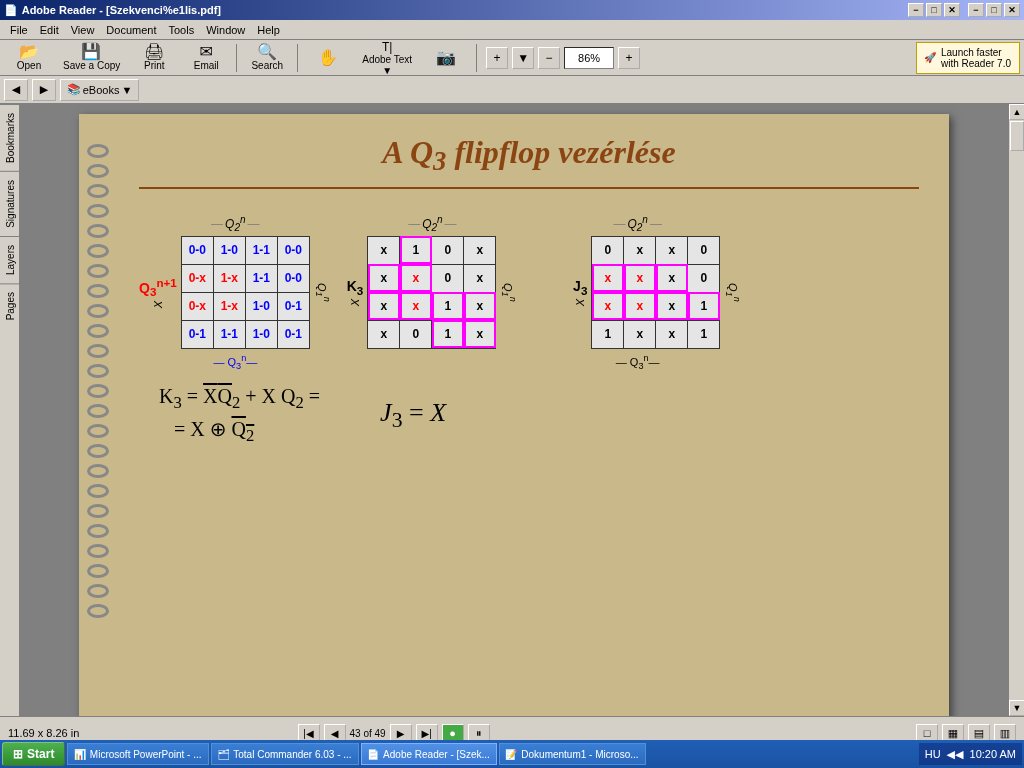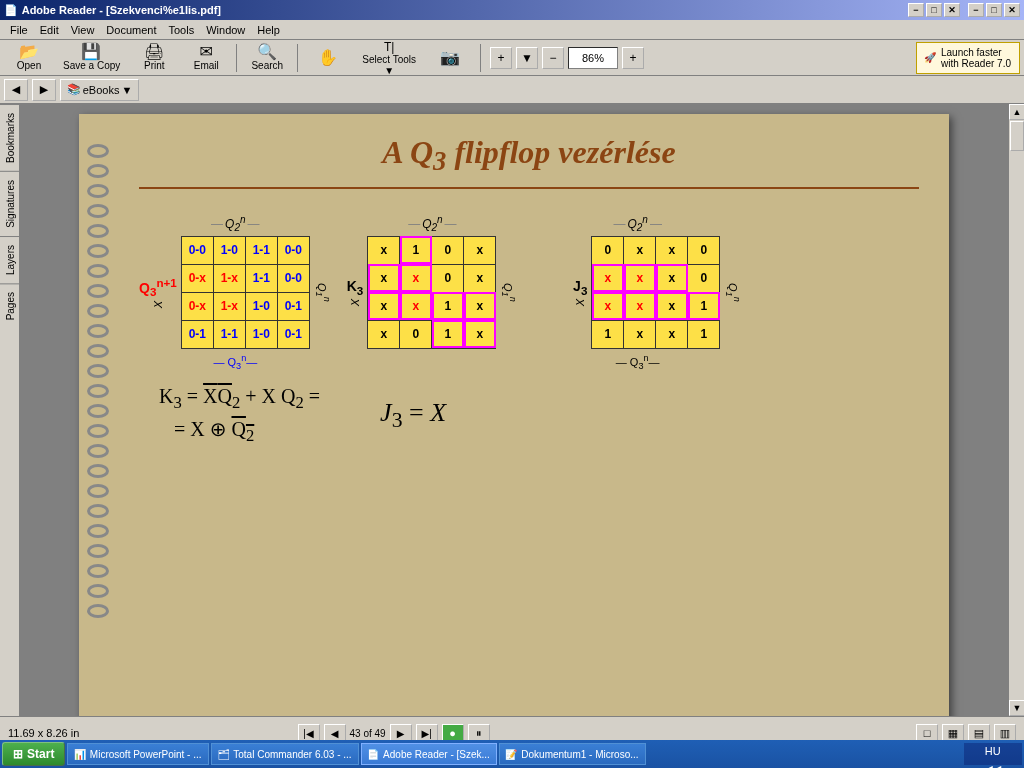--- a/index.html
+++ b/index.html
@@ -187,21 +187,21 @@
     .kmap-grid {
       border-collapse: collapse;
     }
     .kmap-grid td {
       width: 32px;
       height: 28px;
       border: 1px solid #333;
       text-align: center;
       font-size: 12px;
       font-weight: bold;
-      background: #fde047;
+      background: #e5e5e5;
     }
 
     .cell-blue { color: blue; }
     .cell-red { color: red; }
 
     .text-section {
       font-size: 13px;
       margin-top: 8px;
       font-family: Arial, sans-serif;
     }
@@ -304,21 +304,20 @@
       background: linear-gradient(to bottom, #5090e5, #3a7ad5);
       border: 1px solid #80b0ff;
     }
     .sys-tray {
       background: rgba(0,0,80,0.3);
       padding: 2px 6px;
       font-size: 11px;
       color: white;
       display: flex; align-items: center; gap: 6px;
       height: 22px;
-      flex-direction: column;
     }
 
     .formula-big {
       font-size: 20px;
       font-family: 'Times New Roman', serif;
     }
   </style>
 </head>
 <body>
 
@@ -367,21 +366,21 @@
   <div class="toolbar-btn">
     <span class="toolbar-icon">🔍</span>
     <span>Search</span>
   </div>
   <div class="toolbar-sep"></div>
   <div class="toolbar-btn">
     <span class="toolbar-icon">✋</span>
   </div>
   <div class="toolbar-btn">
     <span style="font-size:12px;">T|</span>
-    <span>Select Tools</span>
+    <span>Adobe Text</span>
     <span>▼</span>
   </div>
   <div class="toolbar-btn">
     <span class="toolbar-icon">📷</span>
   </div>
   <div class="toolbar-sep"></div>
   <div class="zoom-area">
     <div class="zoom-btn">+</div>
     <div class="zoom-btn">▼</div>
     <div class="zoom-btn">−</div>

